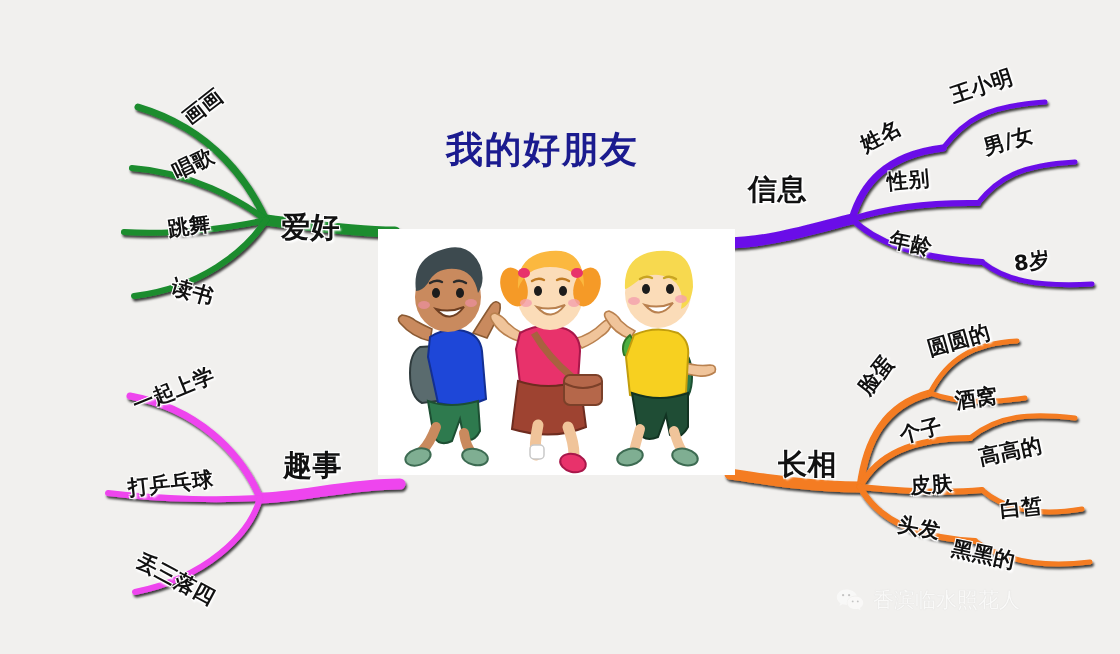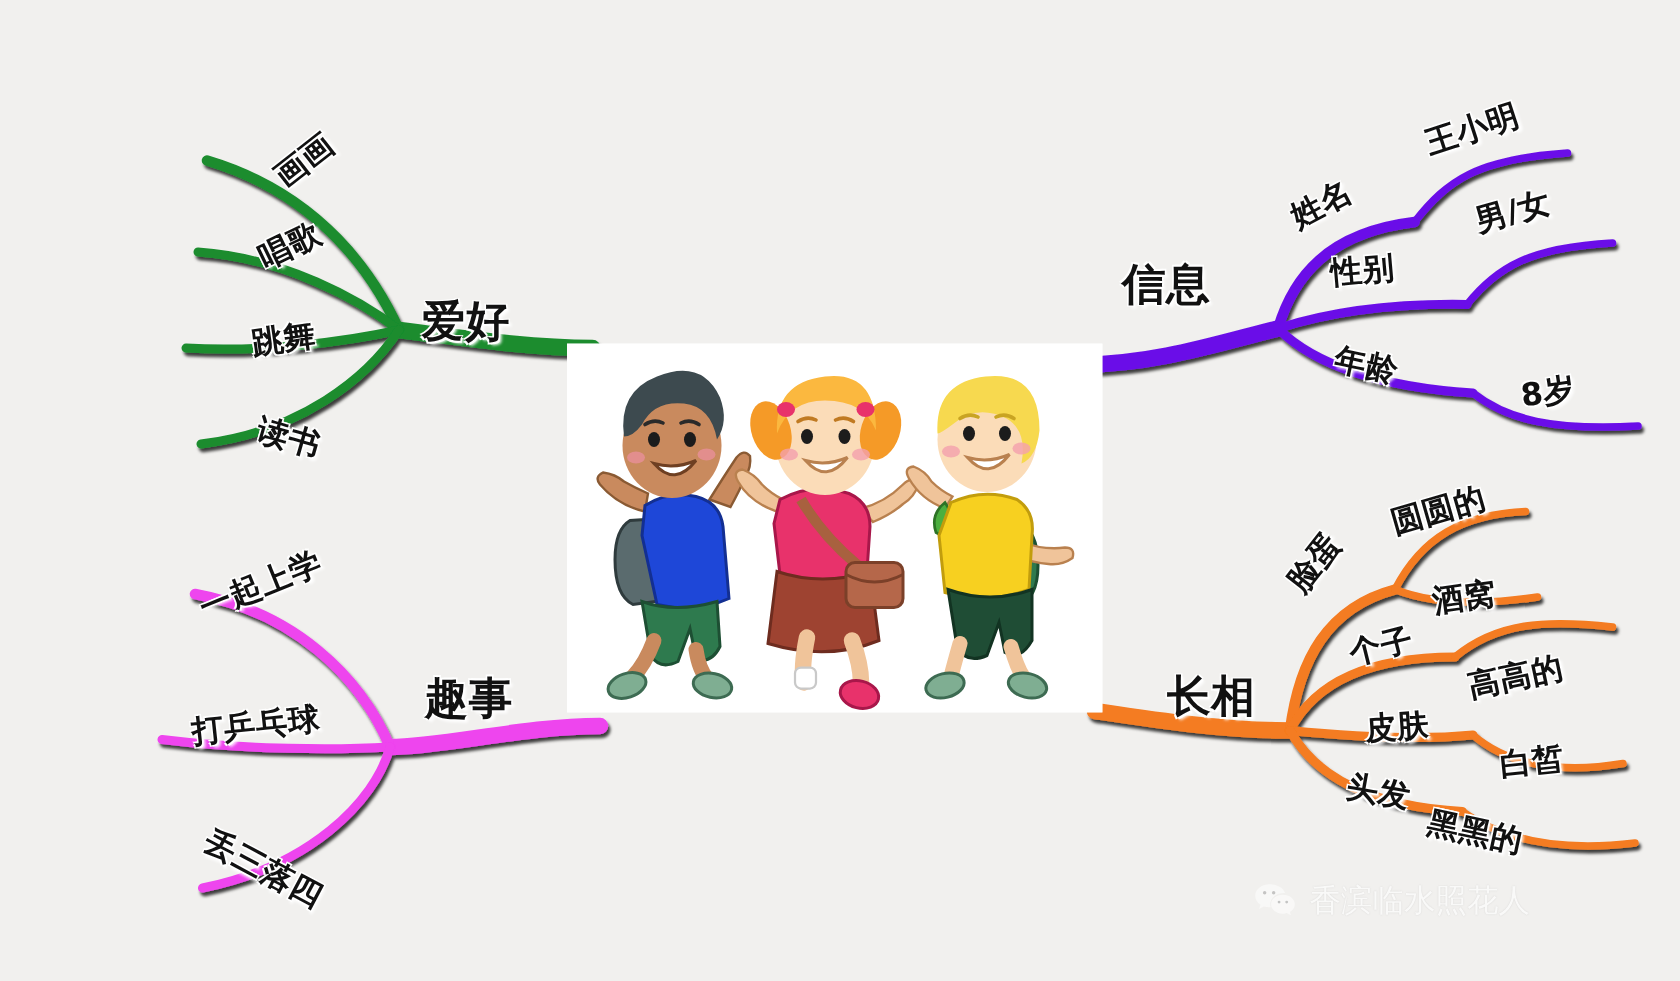--- a/index.html
+++ b/index.html
@@ -147,20 +147,21 @@
       <path d="M 970,438 C 998,415 1030,413 1075,418" stroke="#f47b20" stroke-width="5"></path>
 
       <path d="M 860,487 C 890,490 940,494 982,490" stroke="#f47b20" stroke-width="6"></path>
       <path d="M 982,490 C 1005,510 1040,516 1082,509" stroke="#f47b20" stroke-width="5"></path>
 
       <path d="M 860,487 C 878,520 918,538 975,541" stroke="#f47b20" stroke-width="6"></path>
       <path d="M 975,541 C 1002,560 1040,568 1090,562" stroke="#f47b20" stroke-width="5"></path>
     </g>
   </svg>
 
+  <div id="page-title" style="color: rgb(27, 27, 143);">我的好朋友</div>
 
   <div id="center-image">
     <svg width="357" height="246" viewBox="0 0 357 246">
       <rect x="0" y="0" width="357" height="246" fill="#ffffff"></rect>
 
       <g>
 
         <path d="M42,118 q-10,6 -10,26 q0,24 12,30 l30,-4 l-2,-54 z" fill="#5a6b6e" stroke="#2f3b3d" stroke-width="2"></path>
 
         <path d="M52,112 q-18,-4 -30,-18 q-4,-5 2,-8 q8,1 14,6 q7,4 16,8 z" fill="#c98a5e" stroke="#8a5a33" stroke-width="1.6"></path>
@@ -265,21 +266,21 @@
         <path d="M286,49 q6,-3 12,1" stroke="#c9a423" stroke-width="2.4" fill="none" stroke-linecap="round"></path>
 
         <ellipse cx="256" cy="72" rx="6" ry="4" fill="#f4a0ad" opacity="0.8"></ellipse>
         <ellipse cx="303" cy="70" rx="6" ry="4" fill="#f4a0ad" opacity="0.8"></ellipse>
 
         <path d="M267,76 q14,16 28,-2 q-14,6 -28,2 z" fill="#ffffff" stroke="#b9814f" stroke-width="2"></path>
       </g>
     </svg>
   </div>
 
-  <div class="map-label lvl1" style="left:281px; top:195px;">爱好</div>
+  <div class="map-label lvl1" style="left:281px; top:208px;">爱好</div>
   <div class="map-label lvl2" style="left:186px; top:106px; transform:rotate(-38deg);">画画</div>
   <div class="map-label lvl2" style="left:174px; top:159px; transform:rotate(-26deg);">唱歌</div>
   <div class="map-label lvl2" style="left:168px; top:215px; transform:rotate(-8deg);">跳舞</div>
   <div class="map-label lvl2" style="left:172px; top:272px; transform:rotate(16deg);">读书</div>
 
   <div class="map-label lvl1" style="left:748px; top:170px;">信息</div>
   <div class="map-label lvl2" style="left:862px; top:132px; transform:rotate(-28deg);">姓名</div>
   <div class="map-label lvl3" style="left:951px; top:82px; transform:rotate(-18deg);">王小明</div>
   <div class="map-label lvl2" style="left:887px; top:168px; transform:rotate(-5deg);">性别</div>
   <div class="map-label lvl3" style="left:984px; top:134px; transform:rotate(-16deg);">男/女</div>

